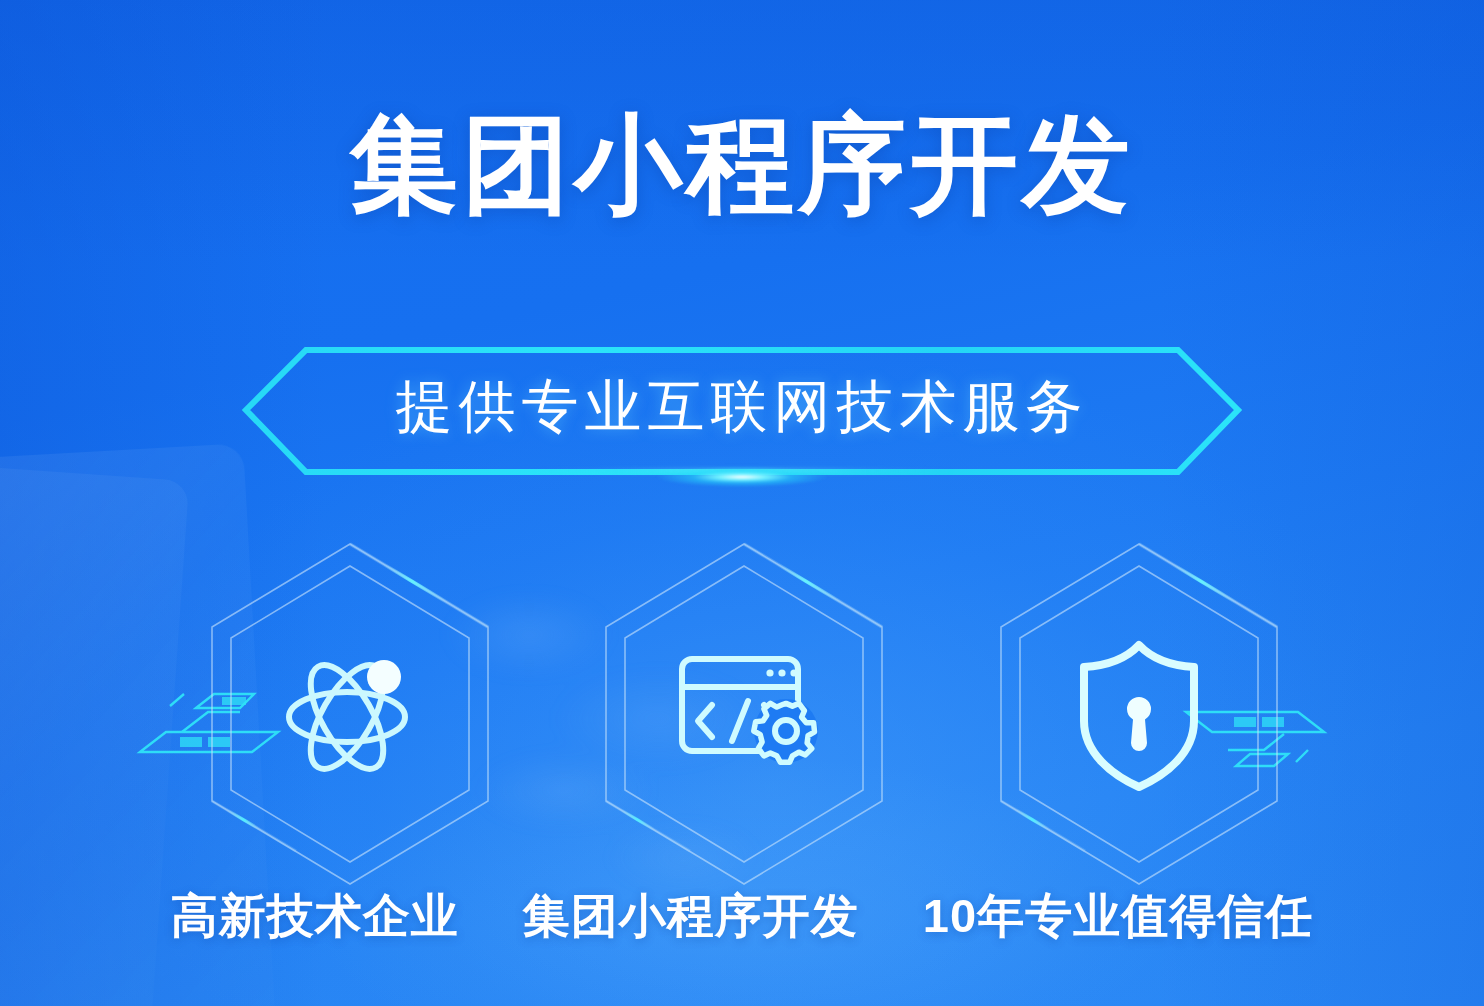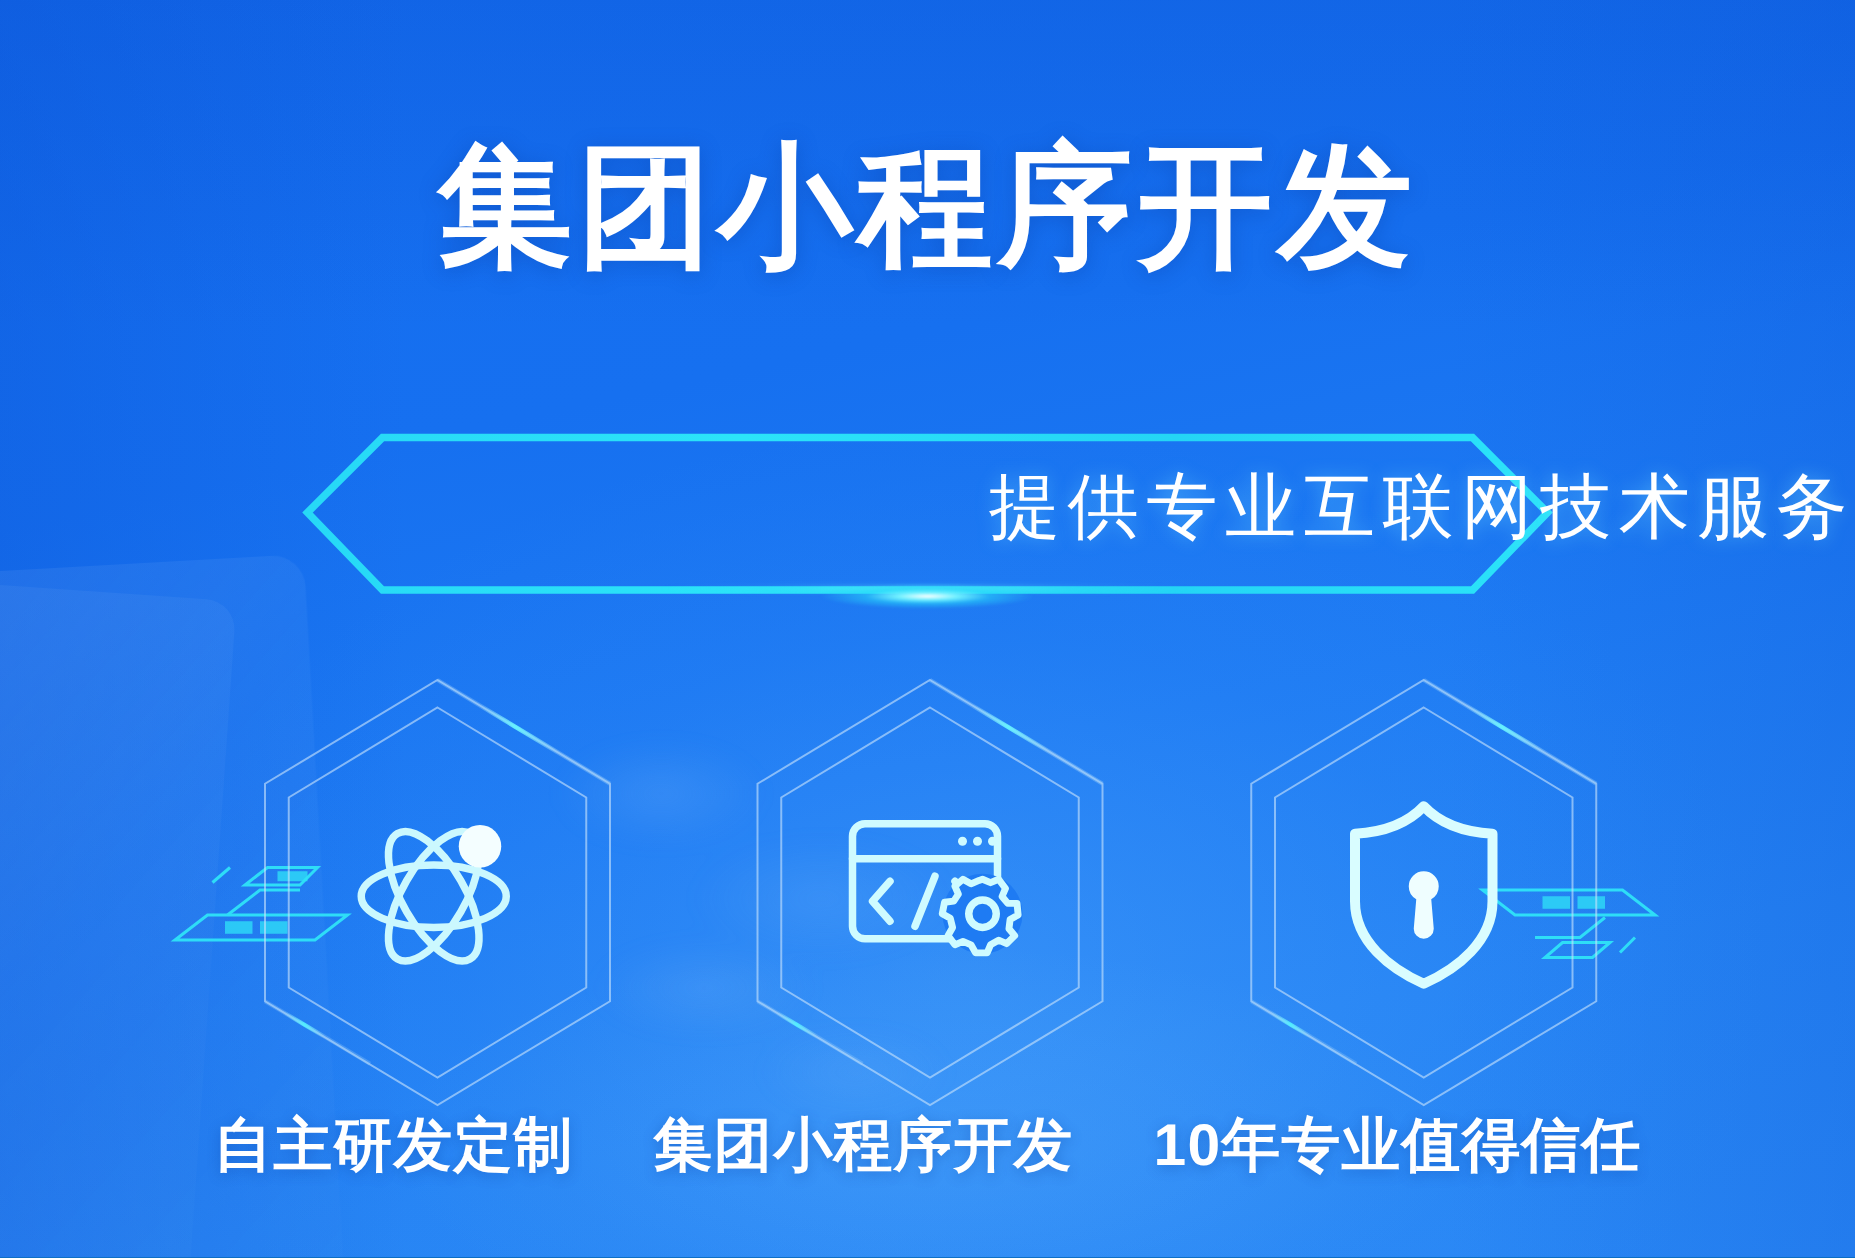--- a/index.html
+++ b/index.html
@@ -7,21 +7,21 @@
   body {
     font-family: "Liberation Sans", "DejaVu Sans", sans-serif;
     background:#1370EF;
   }
 
   #banner-root {
     position:relative;
     width:1484px;
     height:1006px;
     overflow:hidden;
-    background:#0369a1;
+    background:#0c4a6e;
   }
 
   
   .bg-base {
     position:absolute; inset:0;
     background:
       radial-gradient(ellipse 900px 620px at 52% 78%, rgba(90,175,255,0.30) 0%, rgba(60,150,250,0.12) 45%, rgba(21,112,239,0) 72%),
       linear-gradient(168deg, #146CEF 0%, #1670F0 32%, #1E7BF3 58%, #2684F4 78%, #2A88F5 100%);
   }
   .bg-vignette {
@@ -88,21 +88,21 @@
   }
   .banner-hex {
     position:absolute;
     left:242px; top:16px;
     width:1000px; height:130px;
   }
   .banner-hex svg { display:block; width:100%; height:100%; overflow:visible; }
   .subtitle {
     position:absolute;
     left:0; right:0; top:48px;
-    text-align:right;
+    text-align:center;
     color:#FFFFFF;
     font-size:57px;
     letter-spacing:6px;
     line-height:1;
     white-space:nowrap;
     text-shadow:0 0 14px rgba(120,225,255,0.45);
   }
   .banner-flare {
     position:absolute;
     left:50%; top:125px;
@@ -345,18 +345,18 @@
         <svg width="150" height="155" viewBox="0 0 150 155" fill="none">
           <path d="M75 8 C60 24 38 29 20 30 L20 84 C20 116 48 138 75 150 C102 138 130 116 130 84 L130 30 C112 29 90 24 75 8 Z" fill="none" stroke="#D9FDFF" stroke-width="8" stroke-linejoin="round"></path>
           <path d="M75 60 a12 12 0 0 1 12 12 a12 12 0 0 1 -6 10.4 L83 106 a8 8 0 0 1 -16 0 L69 82.4 A12 12 0 0 1 63 72 a12 12 0 0 1 12 -12 Z" fill="#EFFEFF"></path>
         </svg>
       </div>
     </div>
 
   </div>
 
   <div class="captions">
-    <div class="caption">自主研发定制</div>
+    <div class="caption">高新技术企业</div>
     <div class="caption">集团小程序开发</div>
     <div class="caption">10年专业值得信任</div>
   </div>
 
 </div>
 
 </body></html>

